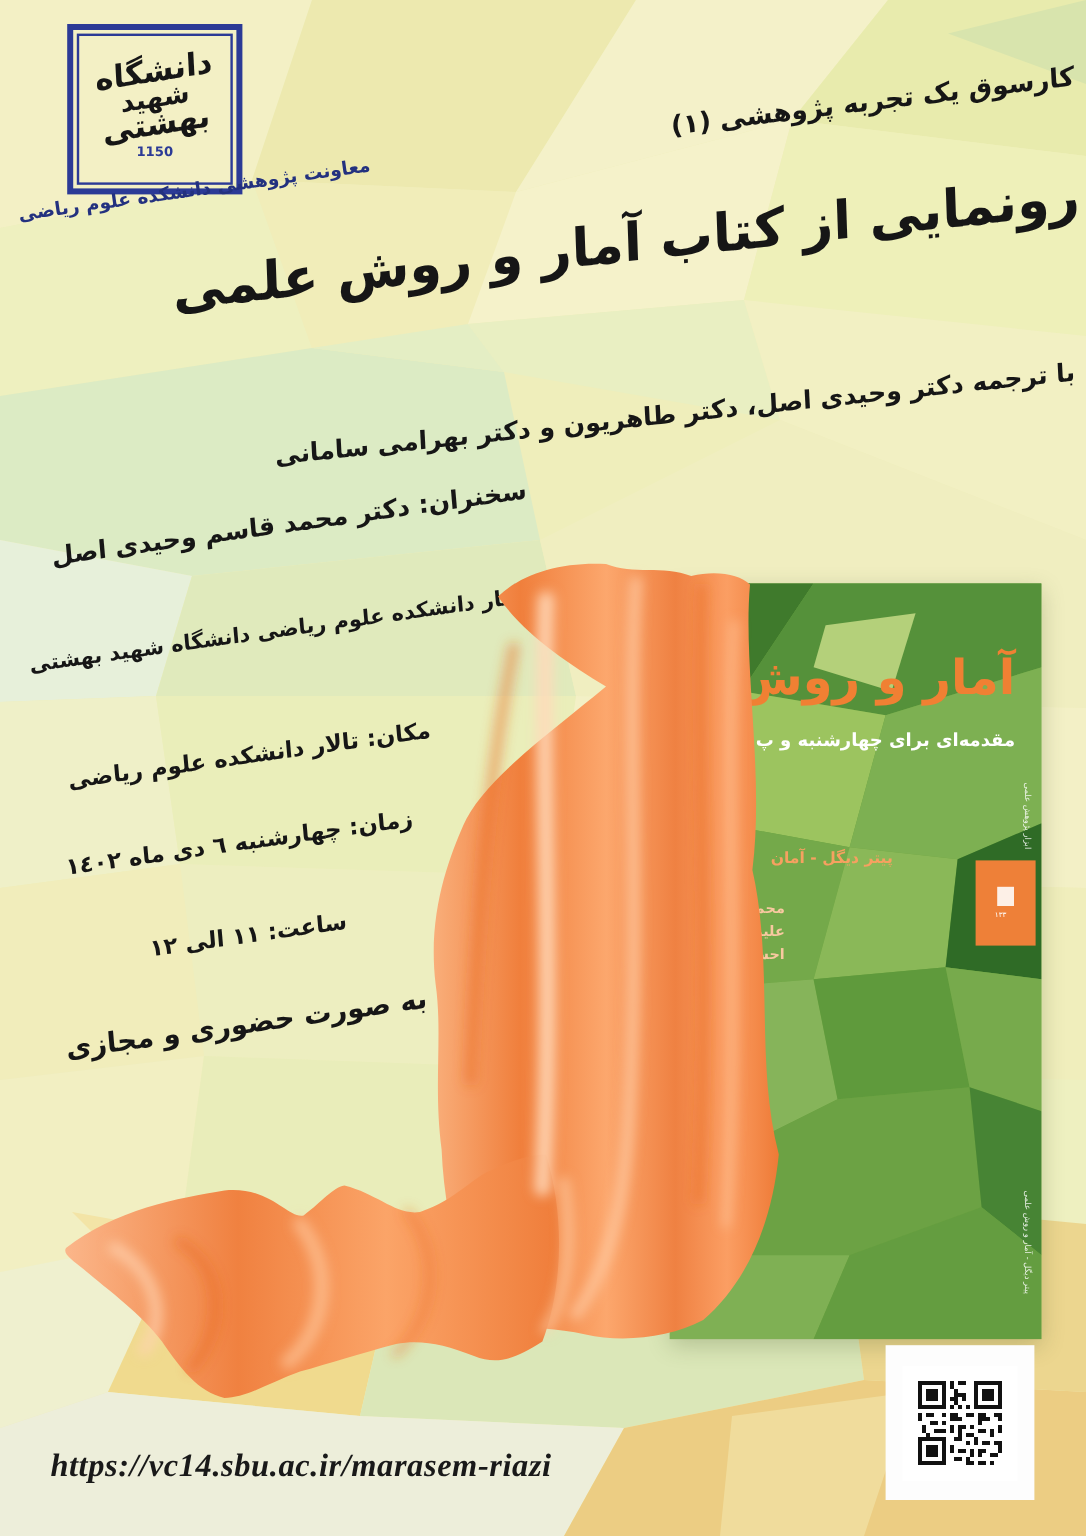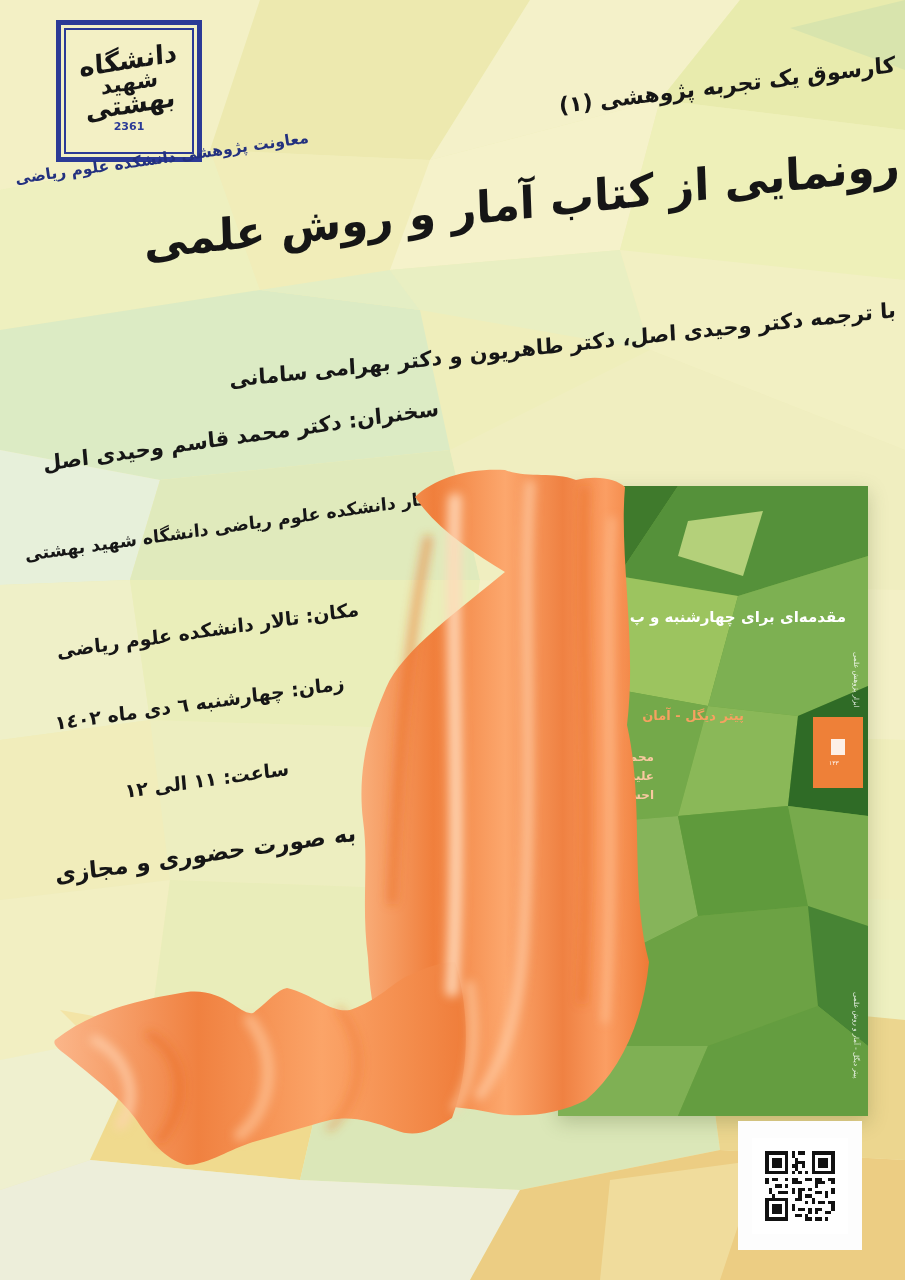--- a/index.html
+++ b/index.html
@@ -107,21 +107,21 @@
     <polygon points="610,1180 760,1160 720,1280 600,1280" fill="#f0dc9c"></polygon>
   </svg>
 
   <div class="logo-frame">
     <div class="logo-inner">
       <div class="logo-cal">
         <div class="fa logo-w1">دانشگاه</div>
         <div class="fa logo-w2">شهید</div>
         <div class="fa logo-w3">بهشتی</div>
       </div>
-      <div class="fa logo-year">2361</div>
+      <div class="fa logo-year">1150</div>
     </div>
   </div>
   <div class="abs fa dept-line">معاونت پژوهشی دانشکده علوم ریاضی</div>
 
   <div class="abs fa series">کارسوق یک تجربه پژوهشی (١)</div>
   <div class="abs fa title">رونمایی از کتاب آمار و روش علمی</div>
   <div class="abs fa subtitle">با ترجمه دکتر وحیدی اصل، دکتر طاهریون و دکتر بهرامی سامانی</div>
 
   <div class="abs fa dline l1">سخنران: دکتر محمد قاسم وحیدی اصل</div>
   <div class="abs fa dline l2">استاد آمار دانشکده علوم ریاضی دانشگاه شهید بهشتی</div>
@@ -144,20 +144,21 @@
       <polygon points="240,230 310,200 310,330 230,320" fill="#2f6b26"></polygon>
       <polygon points="0,340 120,330 140,430 60,470 0,450" fill="#86b45a"></polygon>
       <polygon points="120,330 230,320 250,420 140,430" fill="#5f9a3c"></polygon>
       <polygon points="230,320 310,330 310,440 250,420" fill="#77aa4c"></polygon>
       <polygon points="0,450 60,470 40,560 0,580" fill="#9dc468"></polygon>
       <polygon points="60,470 140,430 250,420 260,520 150,560 40,560" fill="#6ca244"></polygon>
       <polygon points="250,420 310,440 310,560 260,520" fill="#478434"></polygon>
       <polygon points="0,580 40,560 150,560 120,630 0,630" fill="#7fb054"></polygon>
       <polygon points="150,560 260,520 310,560 310,630 120,630" fill="#649d40"></polygon>
     </svg>
+    <div class="fa book-title" style="color:#f08033;">آمار و روش</div>
     <div class="fa book-sub">مقدمه‌ای برای چهارشنبه و پ</div>
     <div class="fa book-orig">پیتر دیگل - آمان</div>
     <div class="fa book-trans">
       <span>محمدقاسم وح</span>
       <span>علیرضا</span>
       <span>احسان بهرام</span>
     </div>
     <div class="pub-square">
       <div class="pub-mark"></div>
       <div class="fa pub-num">۱۳۳</div>
@@ -235,14 +236,15 @@
                  M8 8h2v1h1v1h-3zM12 8h2v1h-2zM15 8h2v1h1v1h-2v1h-1zM19 8h2v2h-1v-1h-1z
                  M0 8h1v2h-1zM2 8h2v1h-2zM3 10h2v1h-2zM1 11h1v2h-1zM4 12h2v1h-2zM2 13h1v1h-1z
                  M8 11h1v2h-1zM10 11h2v1h-1v2h-1zM13 11h1v1h-1zM12 13h2v1h-2zM15 12h2v1h-2zM18 12h1v2h-1zM20 11h1v2h-1z
                  M9 14h2v1h-2zM12 15h1v1h-1zM14 14h1v2h-1zM16 15h2v1h-2zM19 15h2v1h-2z
                  M8 16h1v2h-1zM10 17h2v1h-2zM13 17h1v2h-1zM15 17h2v1h-1v1h-1zM18 18h2v1h-2zM20 16h1v2h-1z
                  M9 19h2v1h-2zM12 19h1v1h1v1h-2zM15 20h2v1h-2zM18 20h1v1h-1z"></path>
       </g>
     </svg>
   </div>
 
+  <div class="url">https://vc14.sbu.ac.ir/marasem-riazi</div>
 
 </div>
 
 </body></html>

